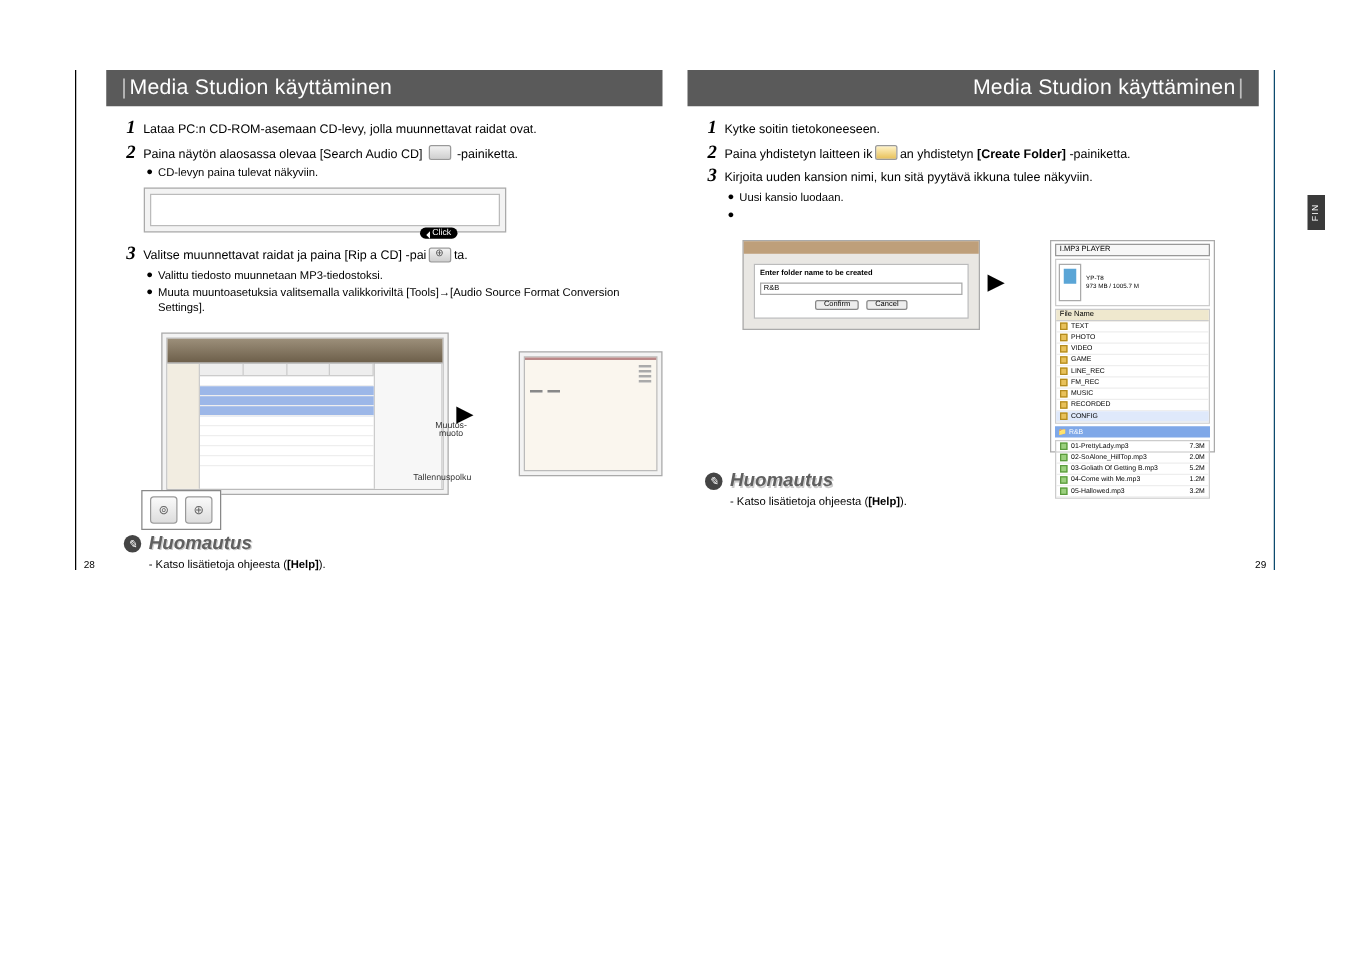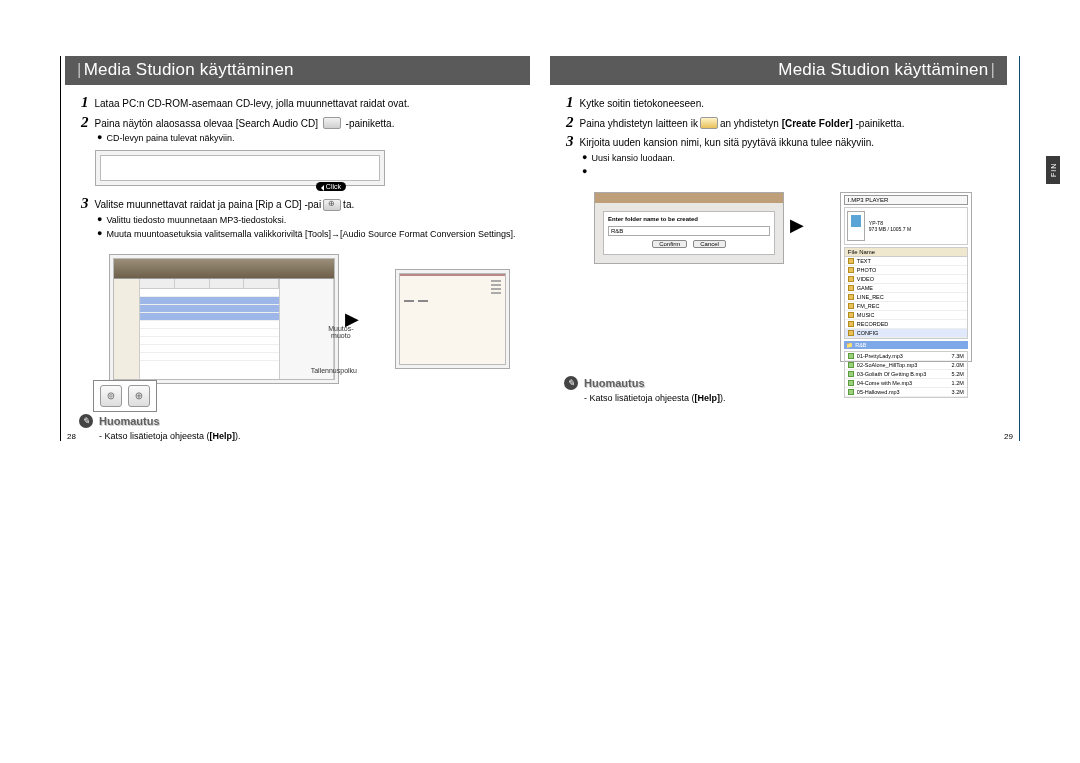--- a/index.html
+++ b/index.html
@@ -1,20 +1,20 @@
 <!DOCTYPE html>
 <html><head>
 <meta charset="utf-8">
 <style>
   * { margin:0; padding:0; box-sizing:border-box; }
   body { background:#fff; font-family:Arial,Helvetica,sans-serif; width:1080px; height:763px; overflow:hidden; color:#000; }
   .sheet { width:1080px; height:763px; padding:56px 60px 0 60px; position:relative; }
   .spread { display:flex; gap:0; }
   .page { width:480px; position:relative; }
-  .page-left { padding-right:10px; border-left:1px solid #000; padding-left:4px; }
+  .page-left { padding-right:10px; border-left:1px solid #000; padding-left:24px; }
   .page-right { padding-left:10px; border-right:1px solid #0c4a6e; padding-right:12px; }
 
   .title-bar { background:#5a5a5a; color:#fff; font-size:17px; font-weight:400; padding:4px 10px 5px 10px; margin-bottom:10px; letter-spacing:.2px; position:relative; }
   .title-bar .pipe { color:#bfbfbf; font-size:17px; padding:0 2px; display:inline-block;}
   .sub { font-size:14px; font-weight:bold; margin:4px 0 8px 0; }
   .sub .pipe { color:#b0b0b0; font-size:14px; padding-right:2px; }
 
   .step { display:flex; align-items:flex-start; gap:4px; font-size:10px; margin:4px 0 2px 16px; line-height:1.35; }
   .num { font-family:"Times New Roman",serif; font-style:italic; font-weight:bold; font-size:15px; line-height:1; margin-right:2px; }
   .step-text { flex:1; padding-top:2px; }
@@ -54,21 +54,21 @@
   .fake.player .li .fi{width:6px;height:6px;background:#e8c15a;border:1px solid #b38b1e;}
   .fake.player .sel{background:#dfe9fb;}
   .fake.player .hdr2{background:#efe8ce;font-size:6px;padding:1px 3px;display:flex;justify-content:space-between;border-bottom:1px solid #ccc;}
   .fake.player .new{background:#7fa8e8;color:#fff;font-size:5.5px;padding:1px 3px;margin:2px 3px;}
   .fake.player .songs .li{justify-content:space-between;}
   .fake.player .mi{width:6px;height:6px;background:#9bd07e;border:1px solid #5a9b3c;}
   .devimg{width:18px;height:30px;background:#fff;border:1px solid #aaa;position:relative;}
   .devimg::after{content:"";position:absolute;top:3px;left:3px;right:3px;height:12px;background:#5aa5d6;}
   .huom { display:flex; align-items:center; gap:6px; margin:24px 0 3px 14px; }
   .huom-badge { width:14px;height:14px;border-radius:50%;background:#444;color:#fff;display:flex;align-items:center;justify-content:center;font-size:9px;font-style:italic;font-family:"Times New Roman",serif;}
-  .huom-text { font-size:11px; font-weight:bold; color:#606060; text-shadow:1px 1px 0 #ccc; }
+  .huom-text { font-size:15px; font-weight:bold; color:#606060; text-shadow:1px 1px 0 #ccc; font-style:italic;}
   .huom-line { font-size:9px; margin-left:34px; }
   .huom-line b{font-weight:bold;}
 
   .pgnum { position:absolute; bottom:0; font-size:8px; color:#000; }
   .pgnum.l { left:6px; }
   .pgnum.r { right:6px; }
 
   .fin-tab { position:absolute; right:20px; top:156px; width:14px; height:28px; background:#3a3a3a; color:#fff; font-size:7px; display:flex; align-items:center; justify-content:center; writing-mode:vertical-rl; transform:rotate(180deg); letter-spacing:1px;}
 
   

